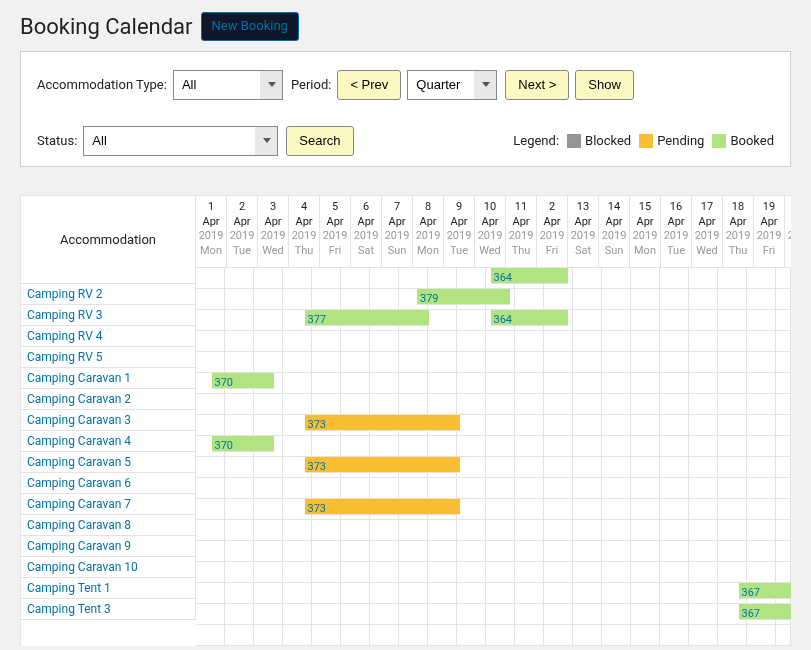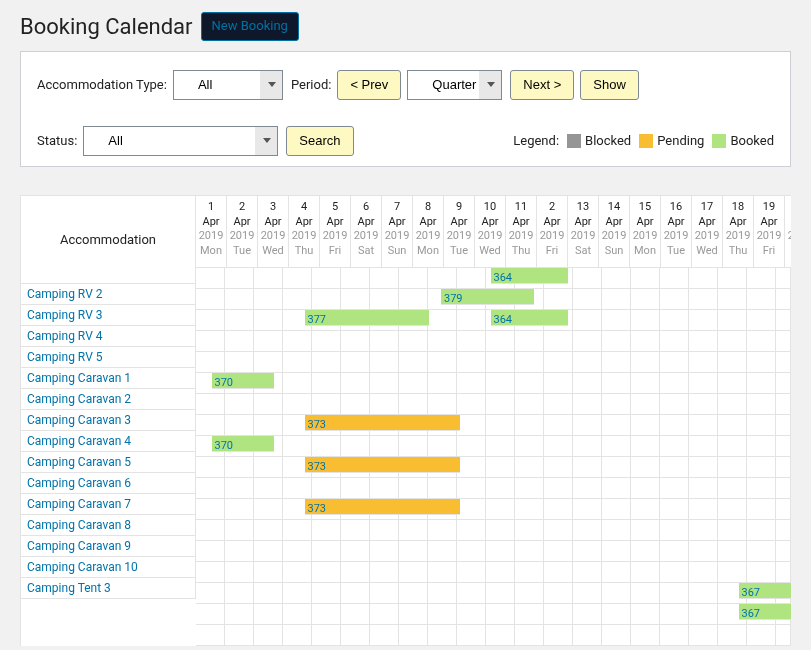--- a/index.html
+++ b/index.html
@@ -27,21 +27,21 @@
     background: #fff;
     border: 1px solid #ccd0d4;
     padding: 18px 16px 10px 16px;
     margin-bottom: 28px;
   }
   .filter-row { display: flex; align-items: center; flex-wrap: wrap; }
   .filter-row.second { margin-top: 26px; justify-content: space-between; }
   .label { margin-right: 6px; color: #222; font-size:13px; }
   .select {
     height: 30px; min-width: 110px; border: 1px solid #7e8993;
-    background: #fff; font-size: 13px; padding: 0 24px 0 24px;
+    background: #fff; font-size: 13px; padding: 0 24px 0 8px;
     appearance: none; position: relative; cursor:pointer;
     background-image: linear-gradient(#e8e8e8,#e8e8e8);
     background-size: 22px 100%;
     background-repeat: no-repeat;
     background-position: right center;
   }
   .select-wrap { position: relative; display:inline-block; margin-right:8px;}
   .select-wrap::after {
     content:""; position:absolute; right:7px; top:12px;
     border-left:4px solid transparent; border-right:4px solid transparent;
@@ -155,20 +155,21 @@
           <div class="row-label">Camping Caravan 1</div>
           <div class="row-label">Camping Caravan 2</div>
           <div class="row-label">Camping Caravan 3</div>
           <div class="row-label">Camping Caravan 4</div>
           <div class="row-label">Camping Caravan 5</div>
           <div class="row-label">Camping Caravan 6</div>
           <div class="row-label">Camping Caravan 7</div>
           <div class="row-label">Camping Caravan 8</div>
           <div class="row-label">Camping Caravan 9</div>
           <div class="row-label">Camping Caravan 10</div>
+          <div class="row-label">Camping Tent 1</div>
           <div class="row-label">Camping Tent 3</div>
         </div>
     </div>
     <div class="right-col">
       <div class="header-row" id="date-heads">
           <div class="date-head">
             <div class="d">1</div>
             <div class="m">Apr</div>
             <div class="y">2019</div>
             <div class="w">Mon</div>
@@ -328,21 +329,21 @@
             <div class="cell"></div>
             <div class="cell"></div>
             <div class="cell"></div>
             <div class="cell"></div>
             <div class="cell"></div>
             <div class="cell"></div>
             <div class="cell"></div>
             <div class="cell"></div>
             <div class="cell"></div>
             <div class="cell last"></div>
-            <div class="bar booked" style="left: 245px; width: 93px;">379</div>
+            <div class="bar booked" style="left: 221px; width: 93px;">379</div>
           </div>
           <div class="row row-cells">
             <div class="cell"></div>
             <div class="cell"></div>
             <div class="cell"></div>
             <div class="cell"></div>
             <div class="cell"></div>
             <div class="cell"></div>
             <div class="cell"></div>
             <div class="cell"></div>

